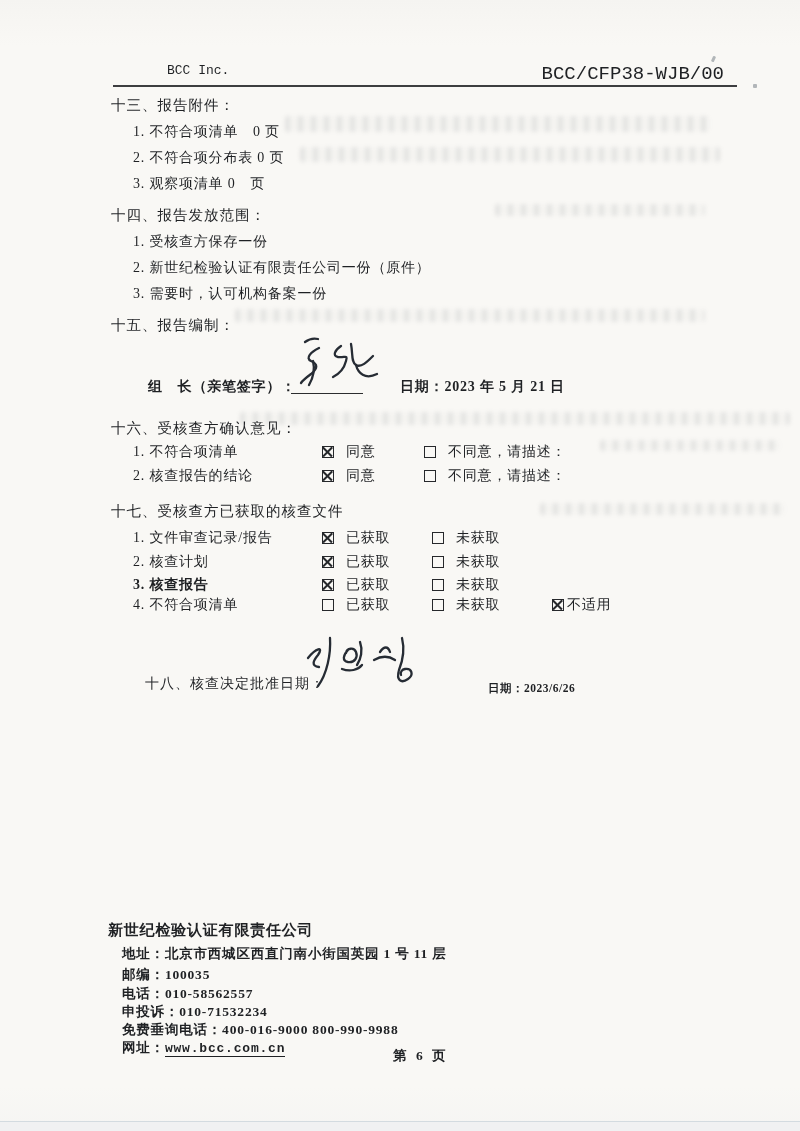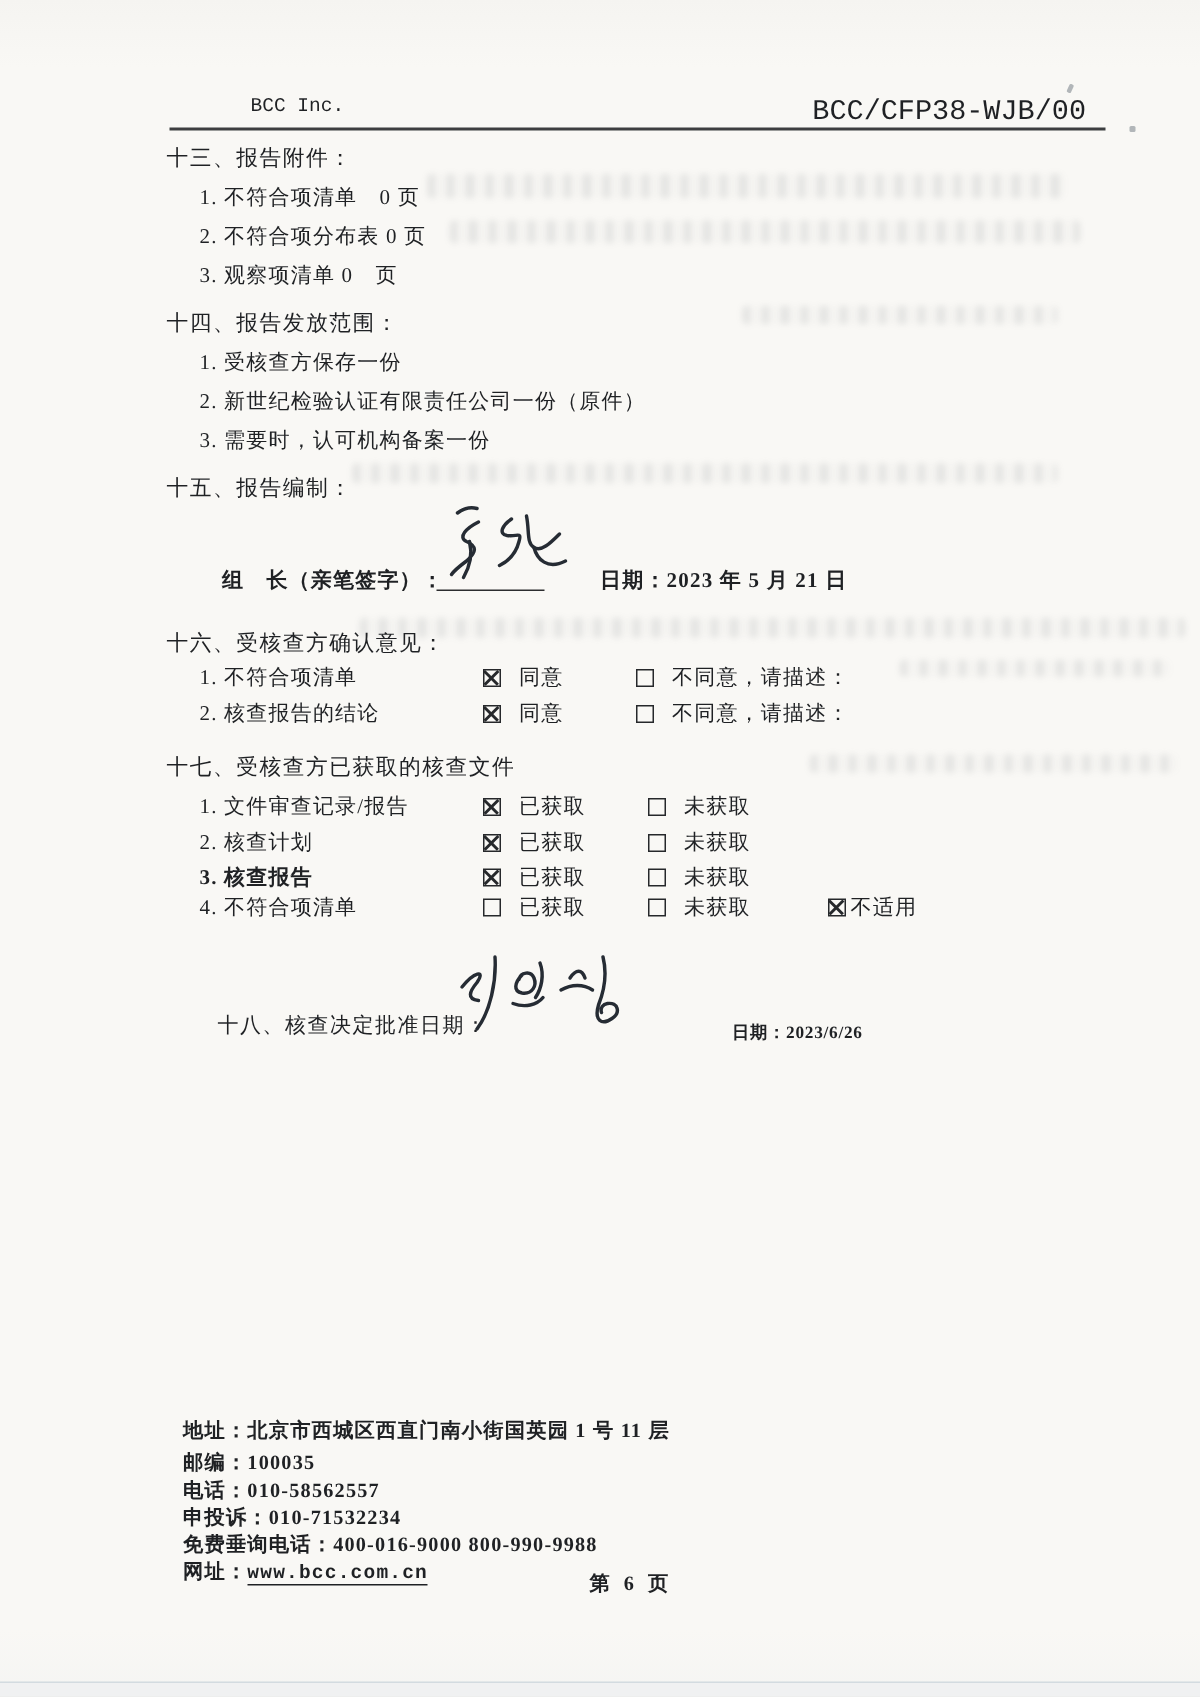--- a/index.html
+++ b/index.html
@@ -135,20 +135,21 @@
     <path d="M50,22 C45,27 44,33 50,34 C57,35 60,29 58,24 C56,19 49,20 48,25"></path>
     <path d="M44,41 C52,44 60,42 64,37"></path>
     <path d="M62,14 C65,22 63,31 59,37"></path>
     <path d="M82,24 C86,18 90,18 92,24"></path>
     <path d="M76,32 C83,28 91,28 97,32"></path>
     <path d="M104,10 C107,22 105,32 101,42 C98,52 103,56 110,51 C116,47 114,40 107,41 C104,41.5 102,44 103,47"></path>
   </svg>
   <div class="abs sec-title" style="left:145px;top:675px;font-size:14px;">十八、核查决定批准日期：</div>
   <div class="abs bold" style="left:488px;top:681px;font-size:11.5px;letter-spacing:0.5px;">日期：2023/6/26</div>
 
+  <div class="abs footer-line" style="left:108px;top:921px;font-size:15px;">新世纪检验认证有限责任公司</div>
   <div class="abs footer-line" style="left:122px;top:945px;">地址：北京市西城区西直门南小街国英园 1 号 11 层</div>
   <div class="abs footer-line" style="left:122px;top:966px;">邮编：100035</div>
   <div class="abs footer-line" style="left:122px;top:985px;">电话：010-58562557</div>
   <div class="abs footer-line" style="left:122px;top:1003px;">申投诉：010-71532234</div>
   <div class="abs footer-line" style="left:122px;top:1021px;">免费垂询电话：400-016-9000 800-990-9988</div>
   <div class="abs footer-line" style="left:122px;top:1039px;">
     <span>网址：</span><span class="website mono" style="font-size:13px;">www.bcc.com.cn</span>
   </div>
   <div class="abs bold" style="left:393px;top:1047px;font-size:13.5px;letter-spacing:3px;">第 6 页</div>
 

